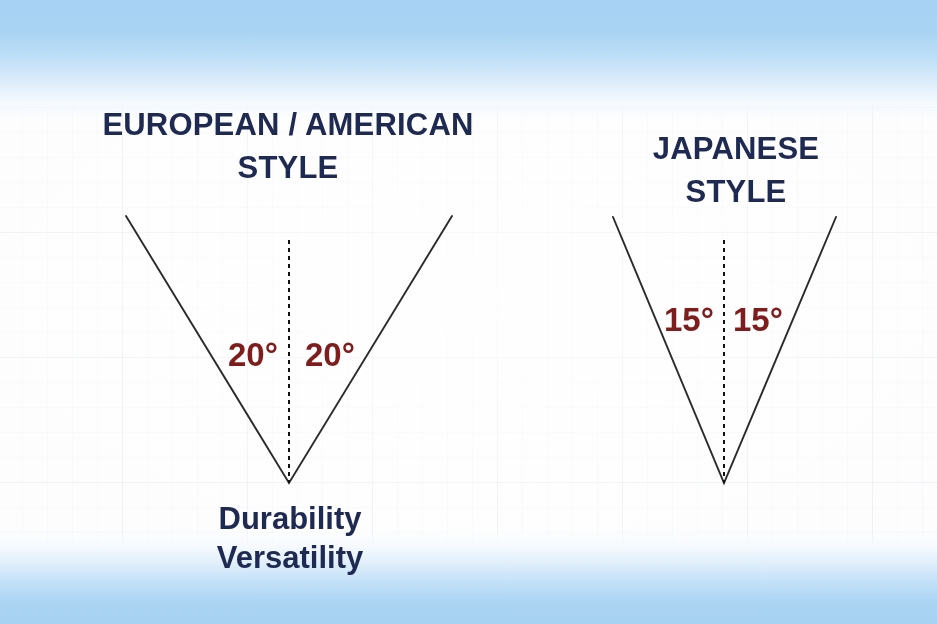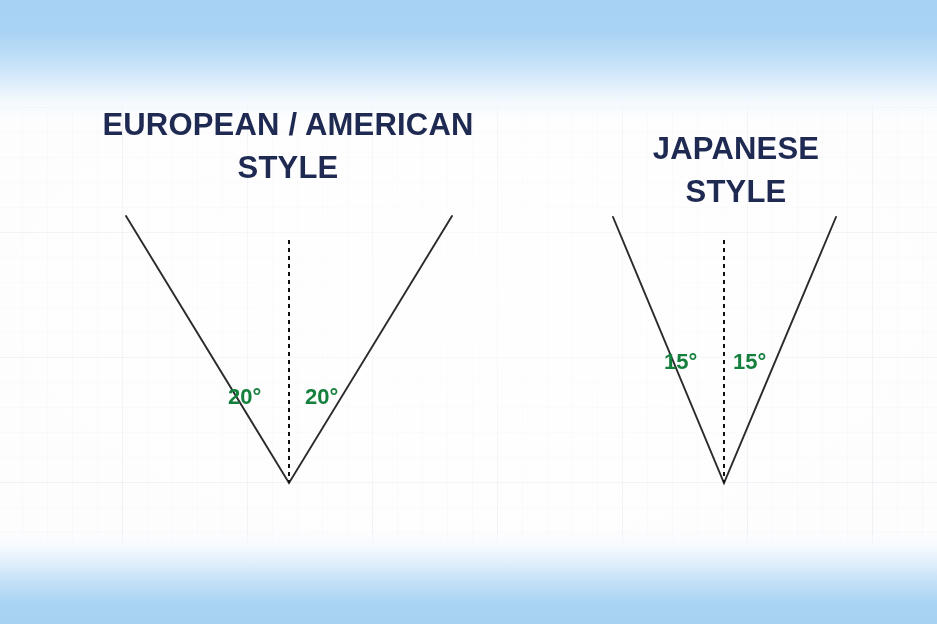--- a/index.html
+++ b/index.html
@@ -93,25 +93,24 @@
     line-height: 1.38;
     text-align: center;
     letter-spacing: 0.2px;
     white-space: pre-line;
   }
   #heading-left  { left: 38px;  top: 104px; width: 500px; }
   #heading-right { left: 568px; top: 104px; width: 336px; margin-top: 24px; }
 
   .angle-label {
     position: absolute;
-    color: #15803d;
+    color: #7f1d1d;
     font-weight: bold;
-    font-size: 22px;
+    font-size: 33px;
     line-height: 1;
-    margin-top: 48px;
   }
   #angle-left-1  { left: 228px; top: 338px; }
   #angle-left-2  { left: 305px; top: 338px; }
   #angle-right-1 { left: 664px; top: 303px; }
   #angle-right-2 { left: 733px; top: 303px; }
 
   .footer-label {
     position: absolute;
     color: #1f2a52;
     font-weight: bold;
@@ -152,15 +151,17 @@
 
   <div class="heading" id="heading-right">JAPANESE
 STYLE</div>
 
   <div class="angle-label" id="angle-left-1">20°</div>
   <div class="angle-label" id="angle-left-2">20°</div>
 
   <div class="angle-label" id="angle-right-1">15°</div>
   <div class="angle-label" id="angle-right-2">15°</div>
 
+  <div class="footer-label" id="footer-left">Durability
+Versatility</div>
 
 
 </div>
 
 </body></html>

